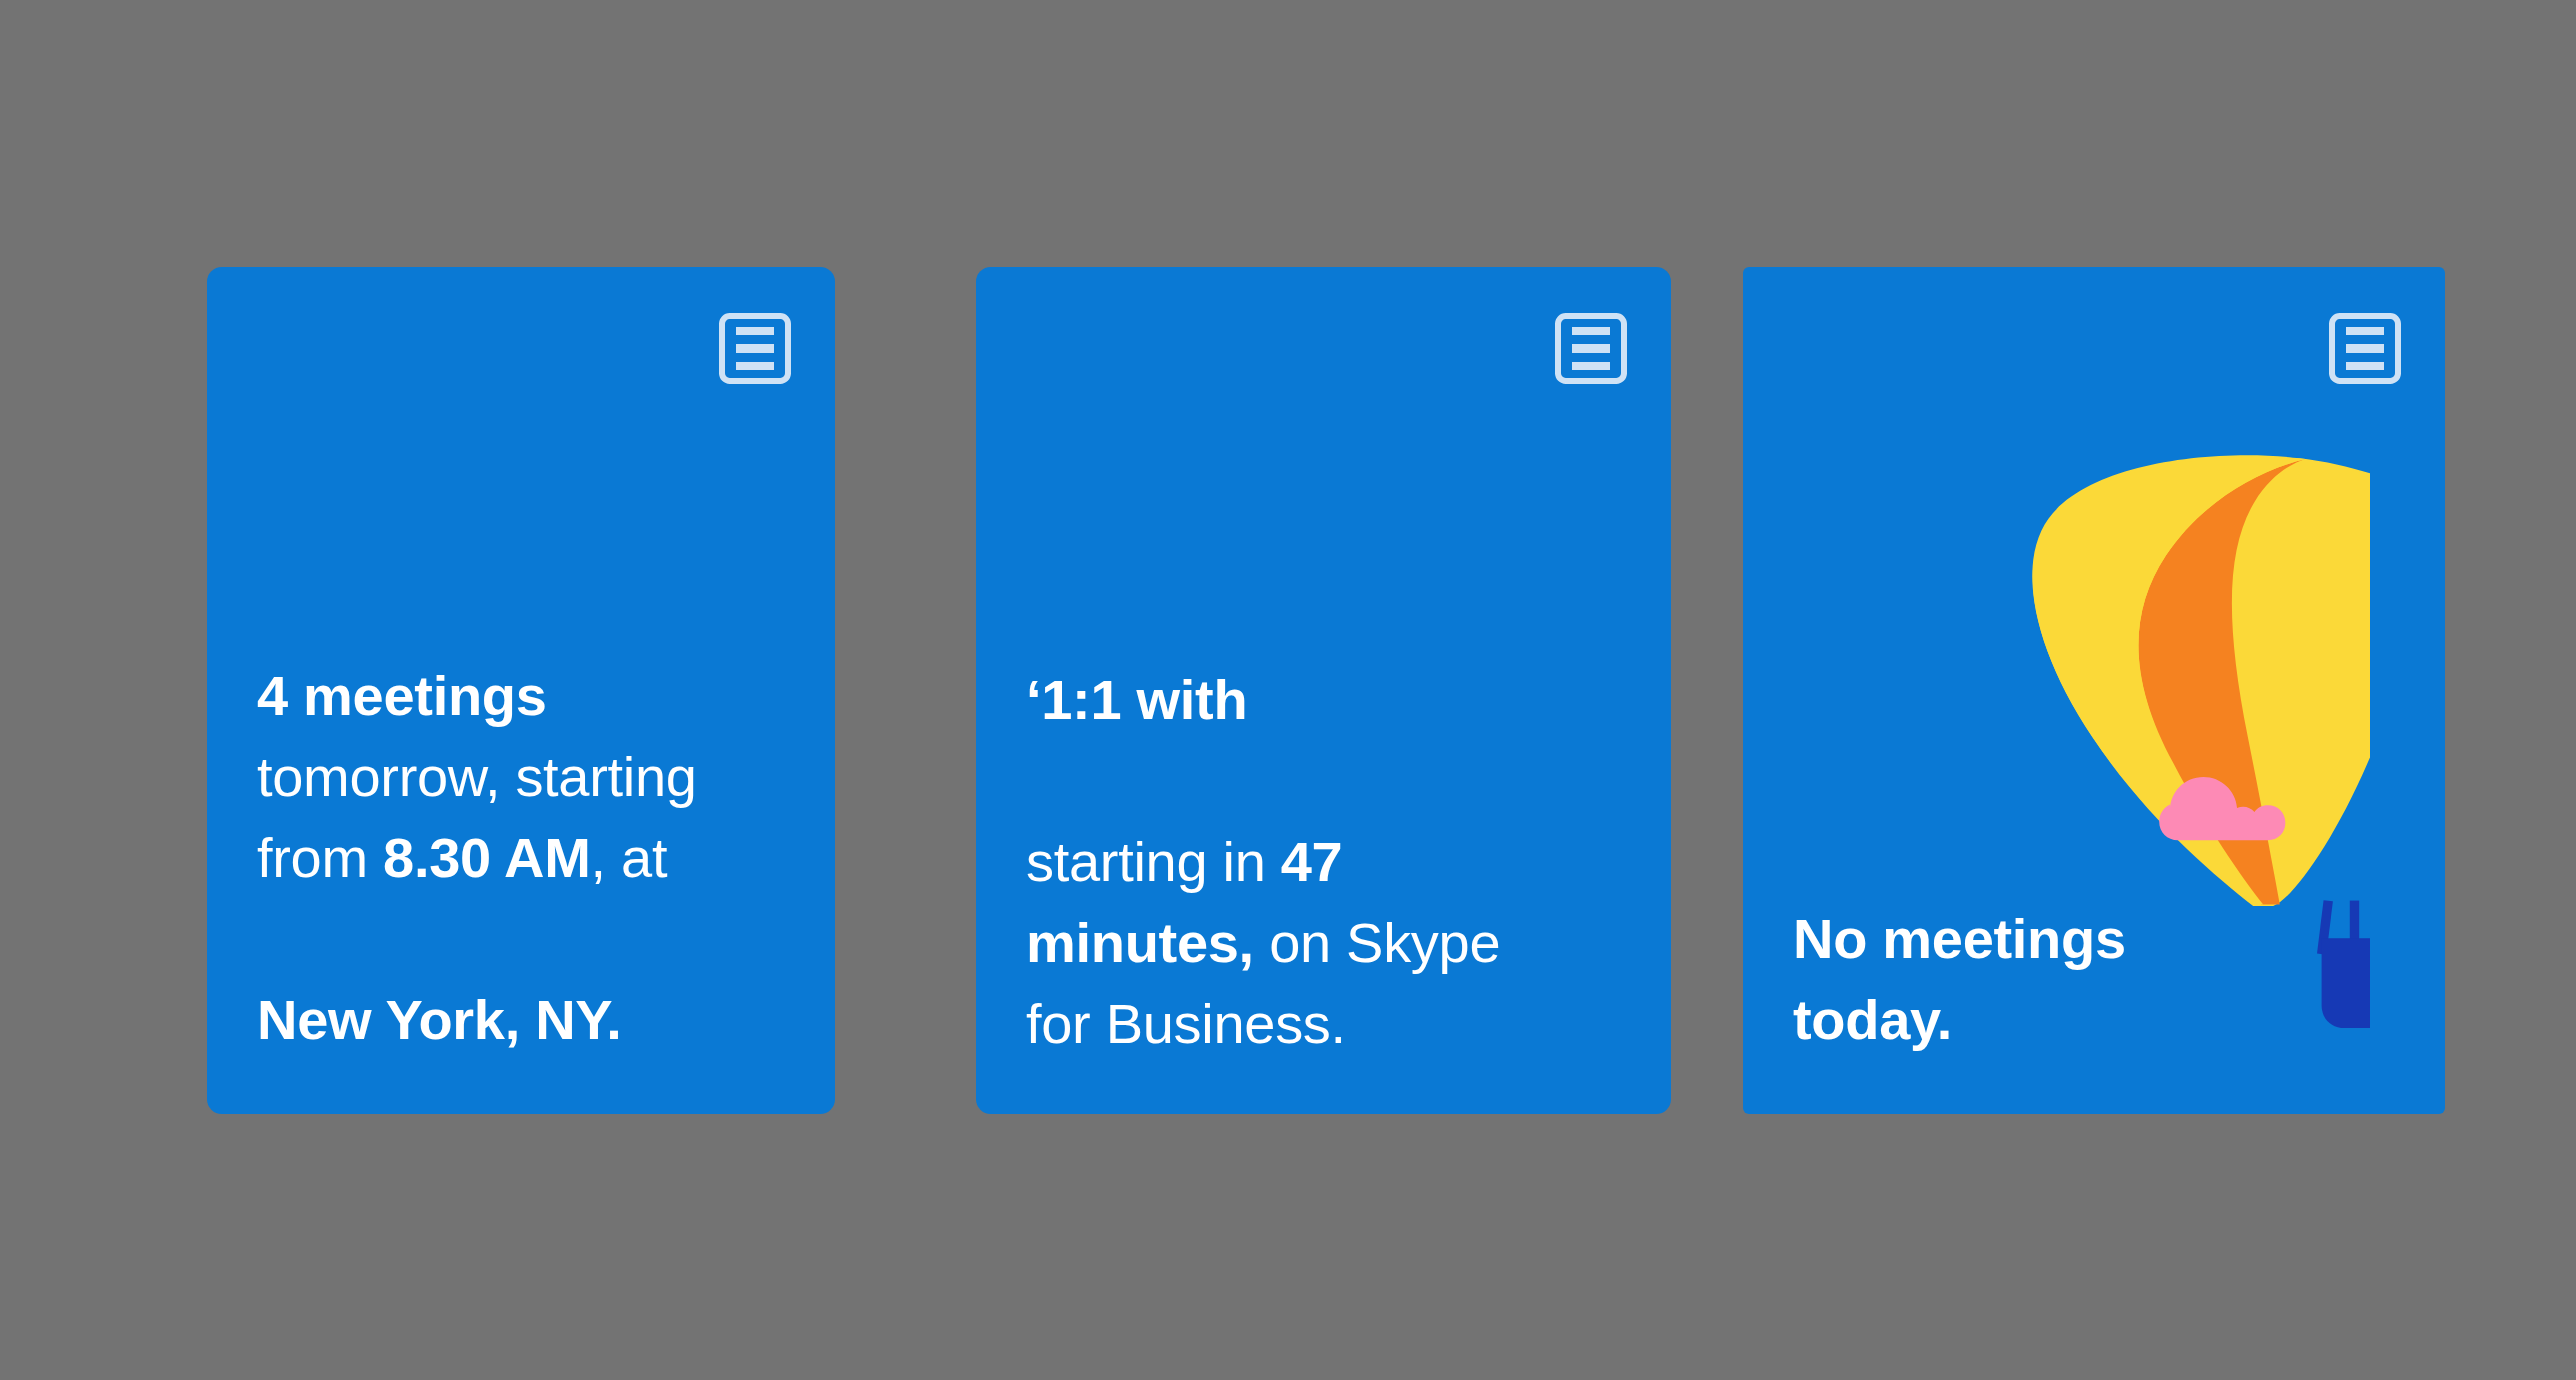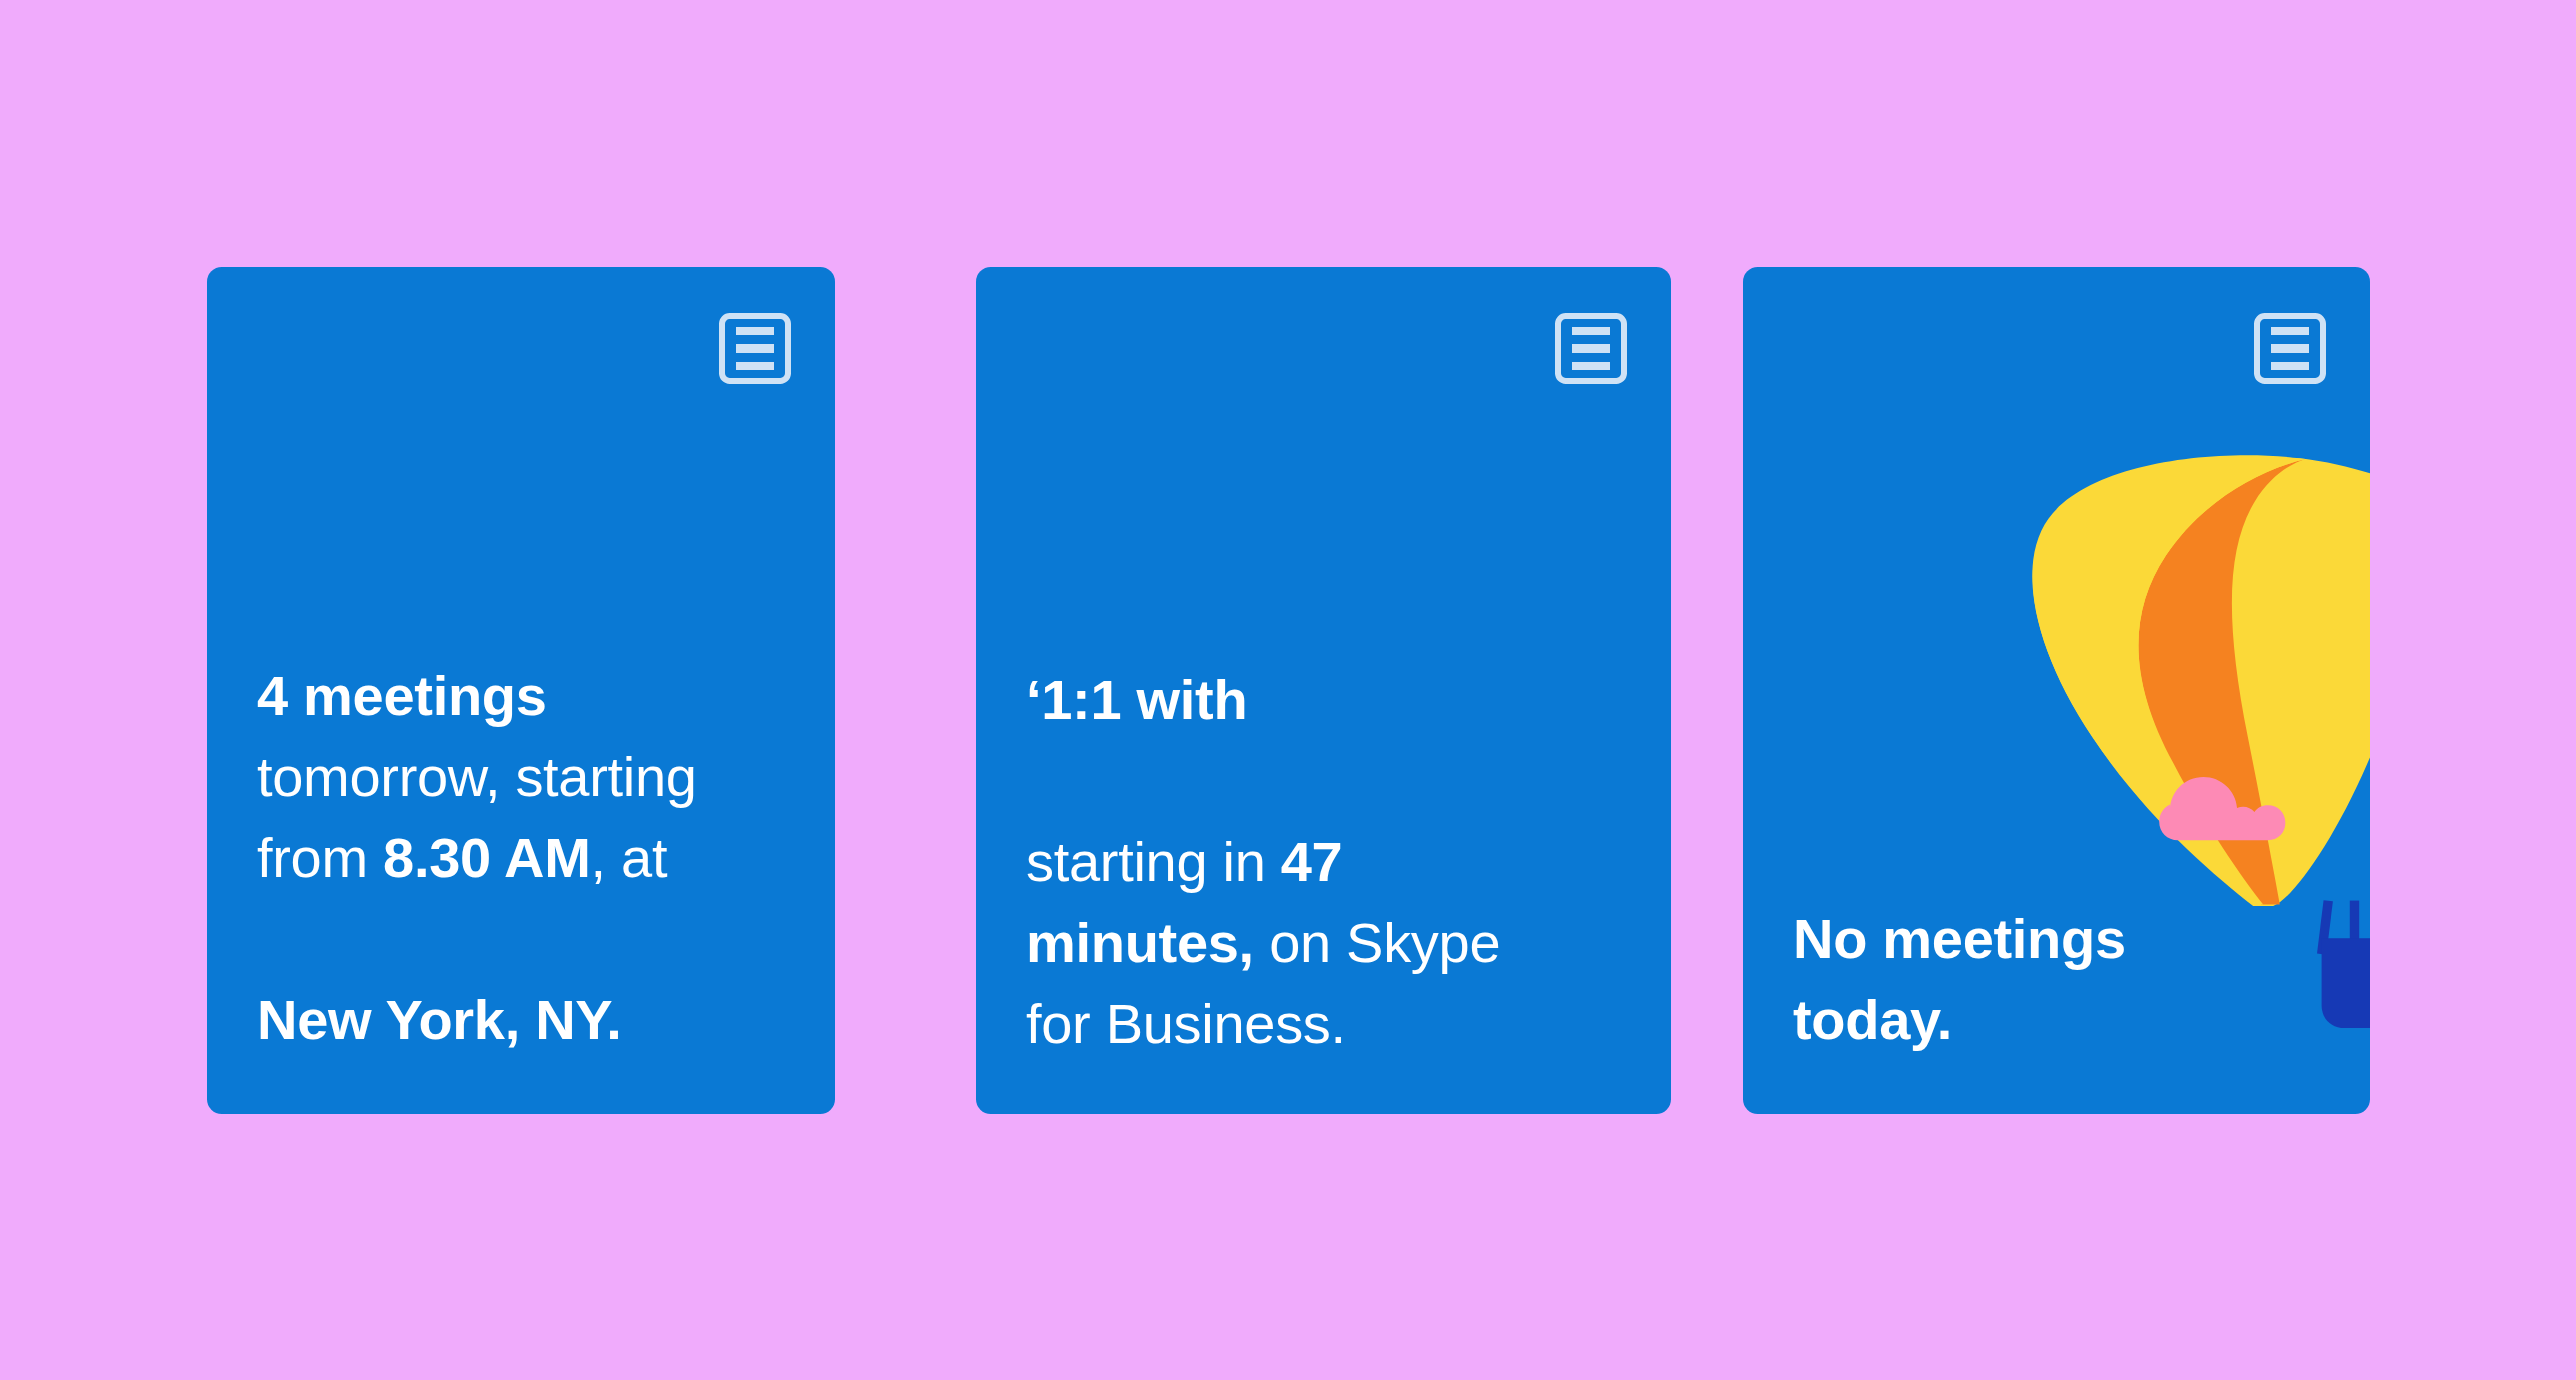--- a/index.html
+++ b/index.html
@@ -11,35 +11,35 @@
     height: 1381px;
     background: #f2f6fd;
     font-family: "Liberation Sans", sans-serif;
     overflow: hidden;
   }
 
   #stage {
     position: relative;
     width: 2576px;
     height: 1381px;
-    background: #f0abfc;
+    background: #737373;
   }
 
   
   .card {
     position: absolute;
     background: #0a79d4;
     border-radius: 14.8px;
     overflow: hidden;
     box-sizing: border-box;
   }
 
   #card-1 { left: 207px;  top: 267px; width: 628px; height: 847px; }
   #card-2 { left: 976px; top: 267px; width: 695px; height: 847px; }
-  #card-3 { left: 1743px; top: 267px; width: 627px; height: 847px; }
+  #card-3 { left: 1743px; top: 267px; width: 702px; height: 847px; border-radius: 6px; }
 
   
   .list-icon {
     position: absolute;
     top: 46px;
     right: 44px;
     width: 72px;
     height: 71px;
     border: 6.7px solid #cfe2f5;
     border-radius: 10.7px;

